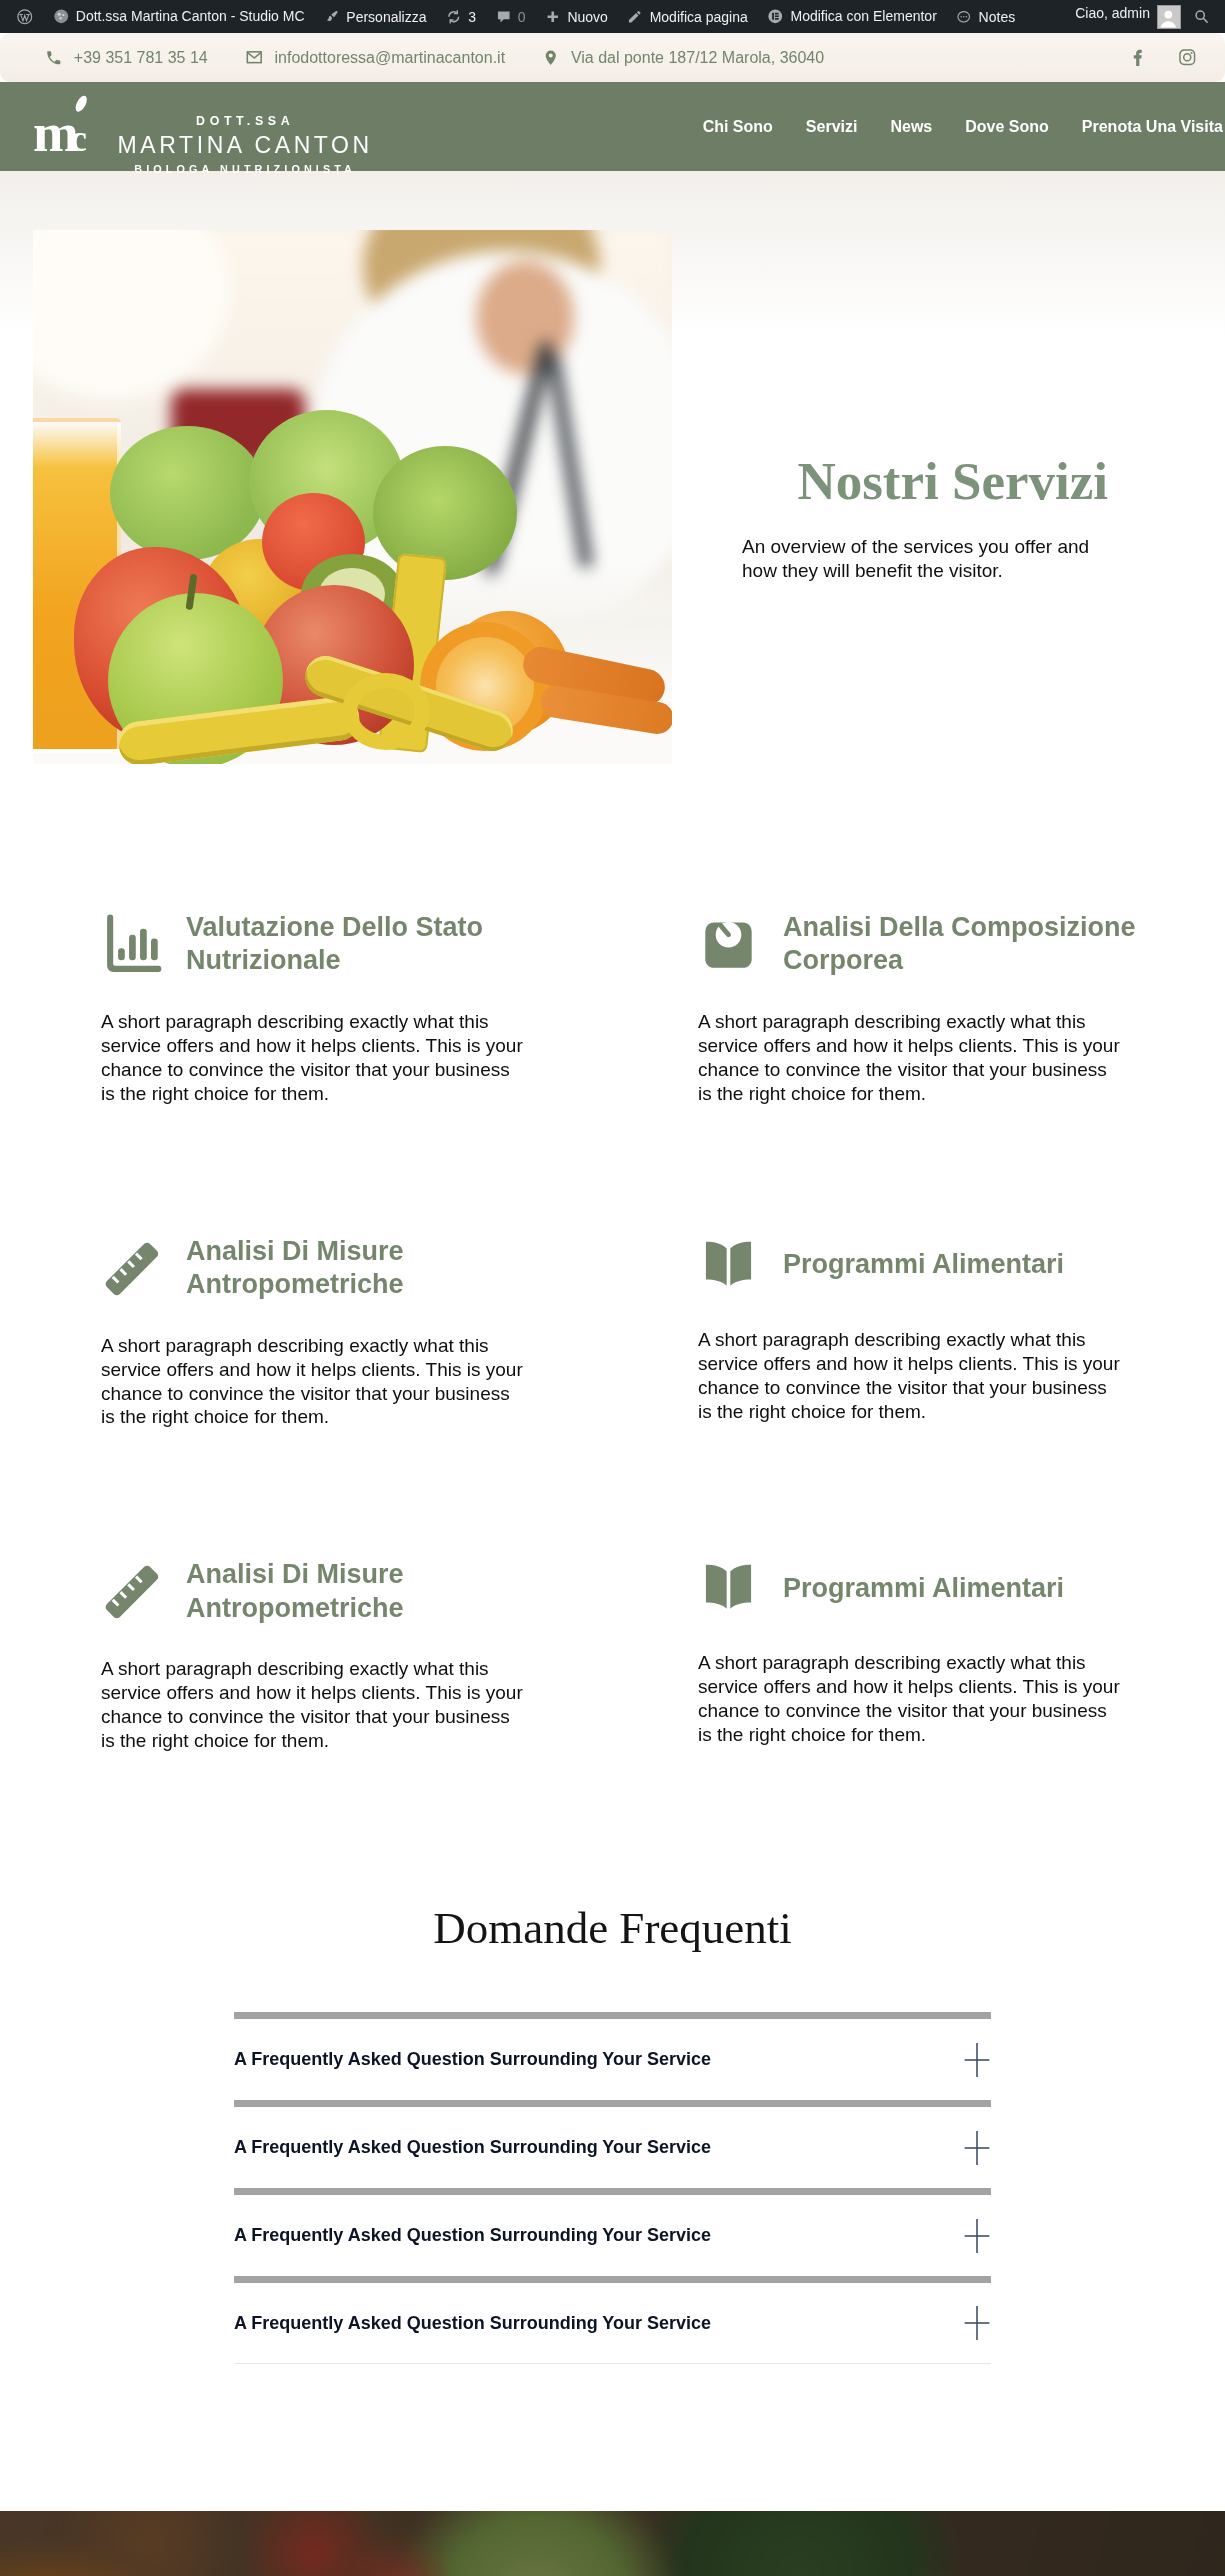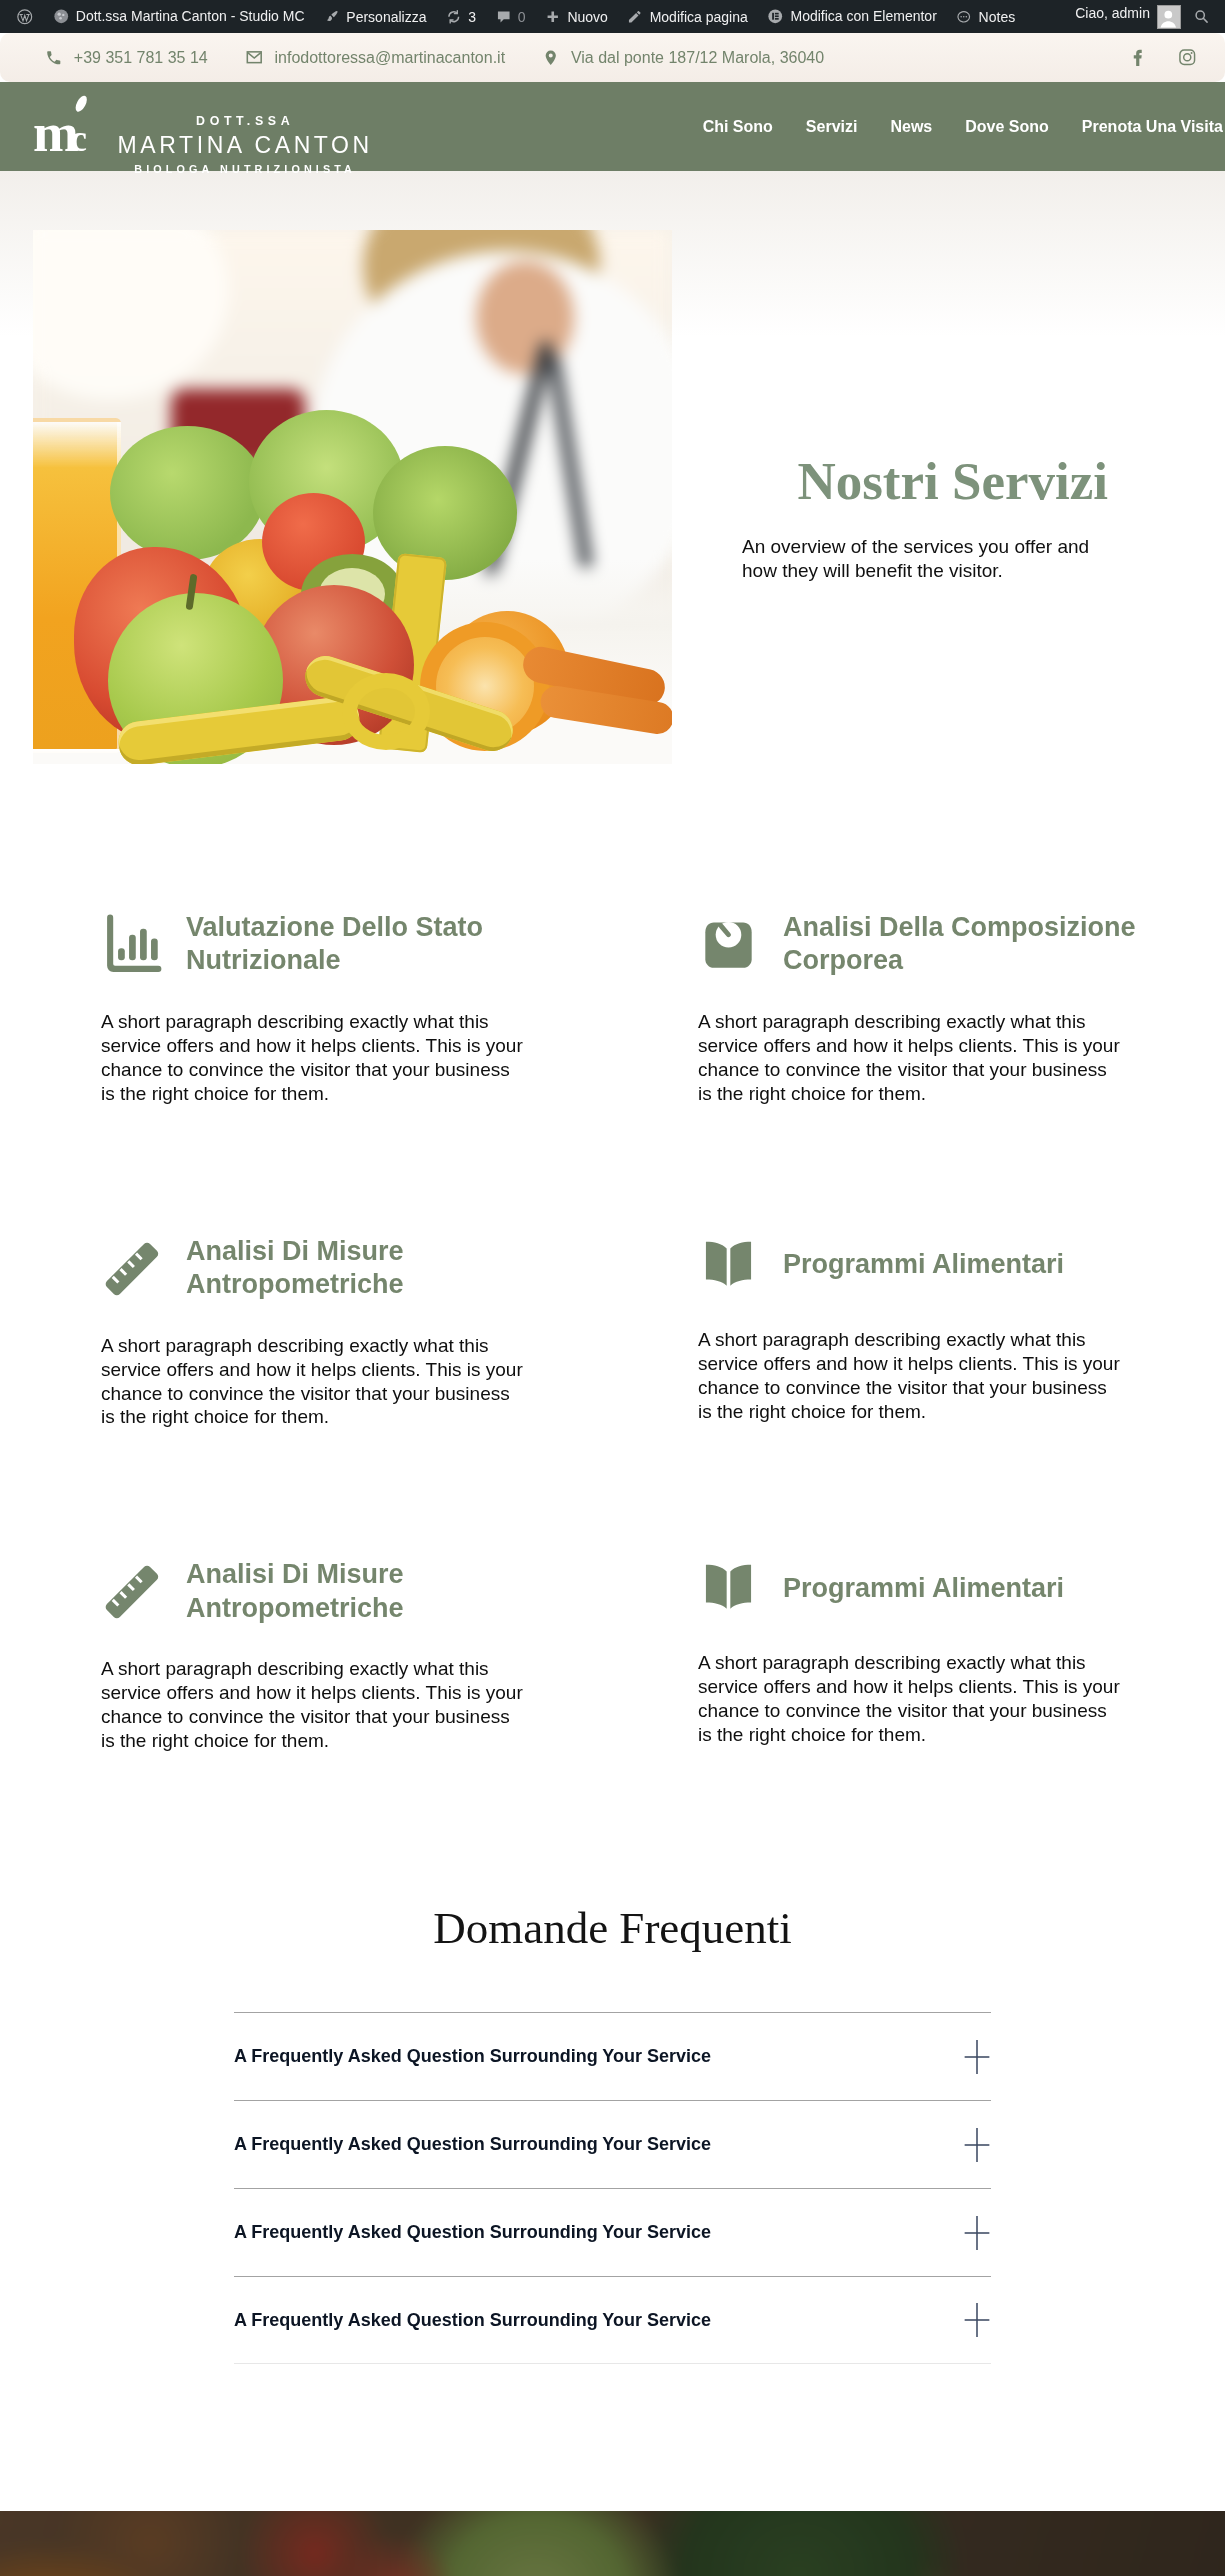--- a/index.html
+++ b/index.html
@@ -58,21 +58,21 @@
   }
   .svc-head { display:flex; align-items:center; gap:24px; }
   .svc-icon { width:61px; height:61px; flex:0 0 auto; color:#75866d; }
   .svc-title { font-size:27px; line-height:1.24; font-weight:bold; color:#75866d; margin:0; }
   .svc-para { margin-top:32px; font-size:19px; line-height:1.26; color:#0f0f0f; width:425px; }
 
   
   .faq { margin-top:149px; }
   .faq-title { text-align:center; font-family:"Liberation Serif", serif; font-weight:normal; font-size:45px; color:#141414; margin:4px; }
   .faq-list { width:757px; margin:58px auto 0; }
-  .faq-row { height:88px; display:flex; align-items:center; justify-content:space-between; border-top:1px solid #a3a3a3; }
+  .faq-row { height:88px; display:flex; align-items:center; justify-content:space-between; border-top:7px solid #a3a3a3; }
   .faq-row:last-child { border-bottom:1px solid #e7e7e7; }
   .faq-q { font-size:18px; font-weight:bold; color:#0c1524; }
   .faq-plus { color:#3d4a63; }
 
   
   .cta { margin-top:147px; height:318px; position:relative; overflow:hidden; text-align:center; color:#fff; background:#4a3c2d; }
   .cta-art { position:absolute; inset:-15.5px; filter:blur(5.2px); }
   .cta-overlay { position:absolute; inset:0; background:rgba(24,19,14,0.42); }
   .cta-content { position:relative; padding-top:66px; }
   .cta-title { font-family:"Liberation Serif", serif; font-size:56px; font-weight:bold; margin:0; }

